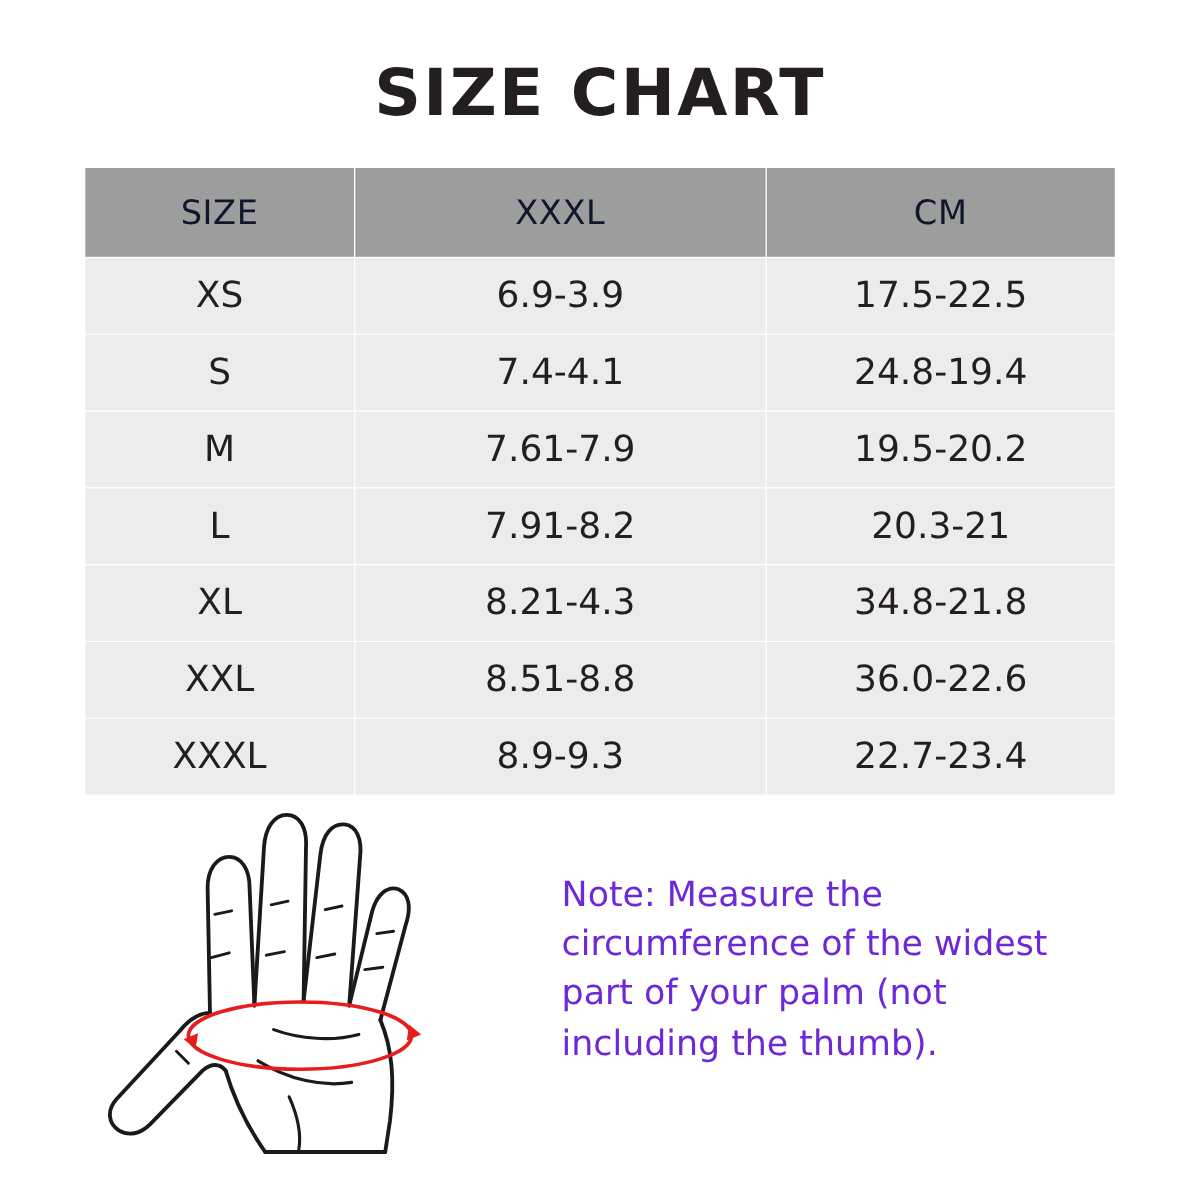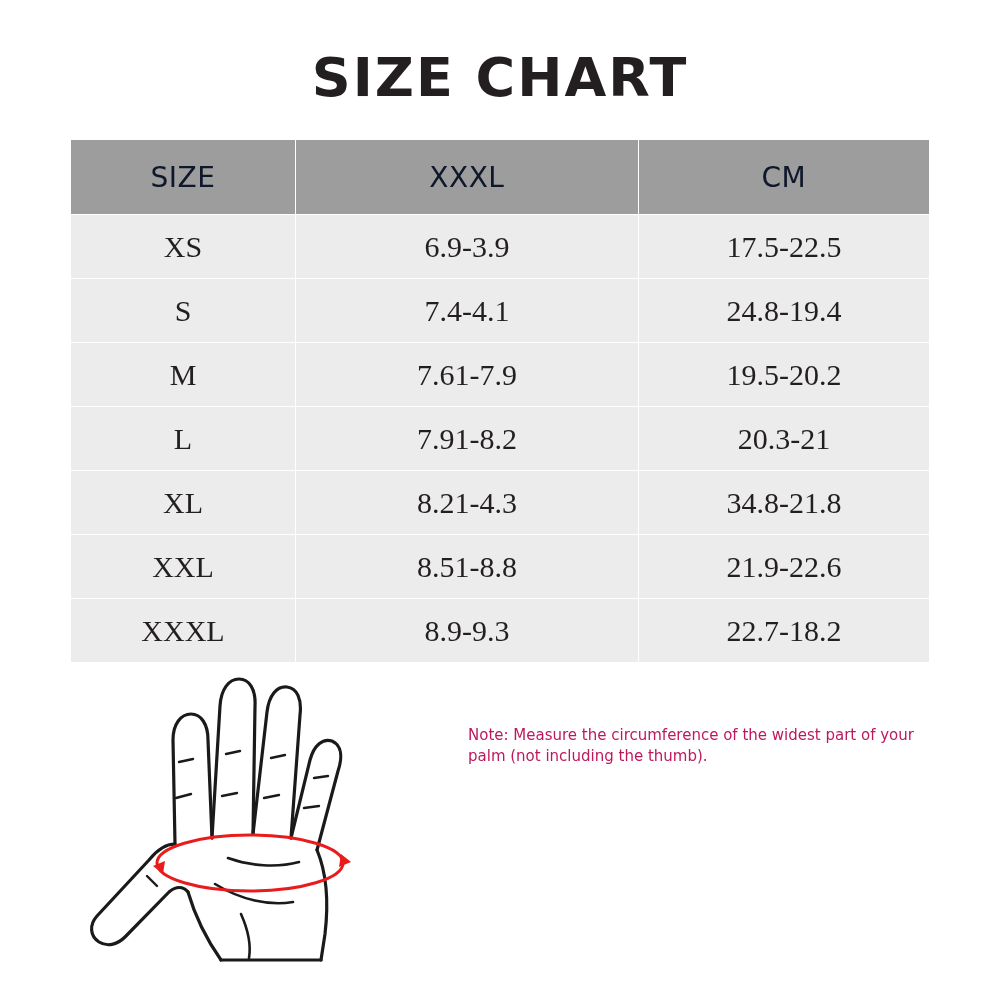--- a/index.html
+++ b/index.html
@@ -56,42 +56,41 @@
     font-size: 28px;
     font-weight: normal;
     height: 72px;
     letter-spacing: 0.5px;
   }
   table.size-table tbody td {
     background: #ececec;
     font-size: 30px;
     height: 61px;
     color: #231f20;
-    font-family: Liberation Serif, serif;
   }
   table.size-table col.c-size { width: 26.2%; }
   table.size-table col.c-inch { width: 39.9%; }
   table.size-table col.c-cm   { width: 33.9%; }
 
   .hand-wrap {
     position: absolute;
     left: 45px;
     top: 648px;
     width: 400px;
     height: 320px;
   }
 
   .notes {
     position: absolute;
     left: 468px;
     top: 725px;
     width: 452px;
-    font-size: 15px;
+    font-size: 29px;
     line-height: 1.42;
-    color: #be185d;
+    color: #6d28d9;
   }
   .notes p {
     margin: 0 0 30px 0;
   }
   .notes p:last-child {
     margin-bottom: 0;
   }
 </style>
 </head>
 <body>
@@ -135,26 +134,26 @@
         <td>20.3-21</td>
       </tr>
       <tr>
         <td>XL</td>
         <td>8.21-4.3</td>
         <td>34.8-21.8</td>
       </tr>
       <tr>
         <td>XXL</td>
         <td>8.51-8.8</td>
-        <td>21.9-22.6</td>
+        <td>36.0-22.6</td>
       </tr>
       <tr>
         <td>XXXL</td>
         <td>8.9-9.3</td>
-        <td>22.7-18.2</td>
+        <td>22.7-23.4</td>
       </tr>
     </tbody>
   </table>
 
   <div class="hand-wrap">
     <svg viewBox="0 0 400 320" width="400" height="320">
       <g fill="none" stroke="#1a1a1a" stroke-width="3.2" stroke-linecap="round" stroke-linejoin="round">
 
         <path d="M130 196 L128 92 C128 76 136 66 146 66 C156 66 163 76 163 92 L167 190"></path>
 

